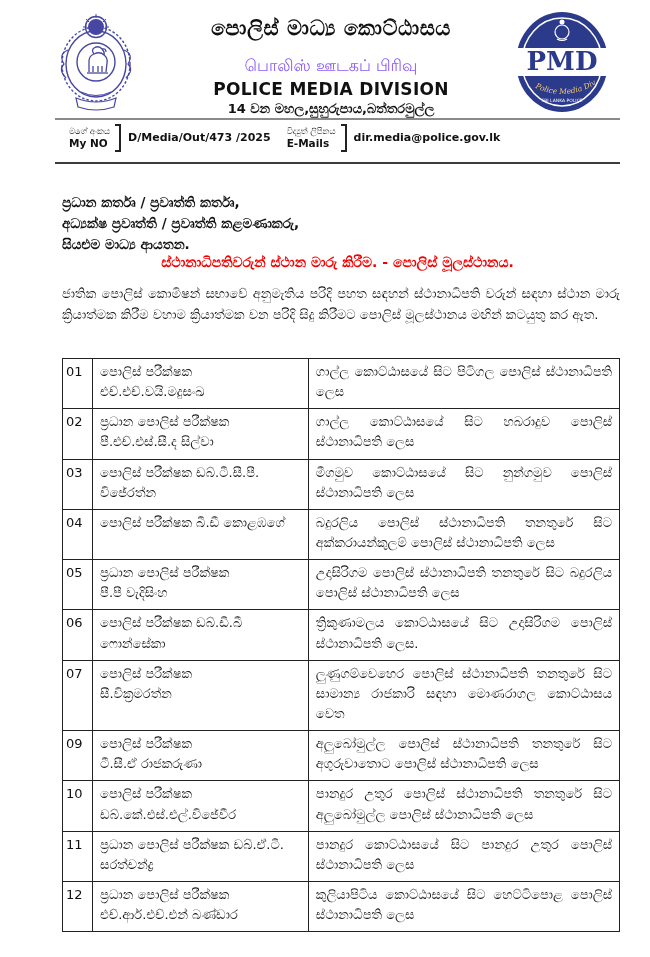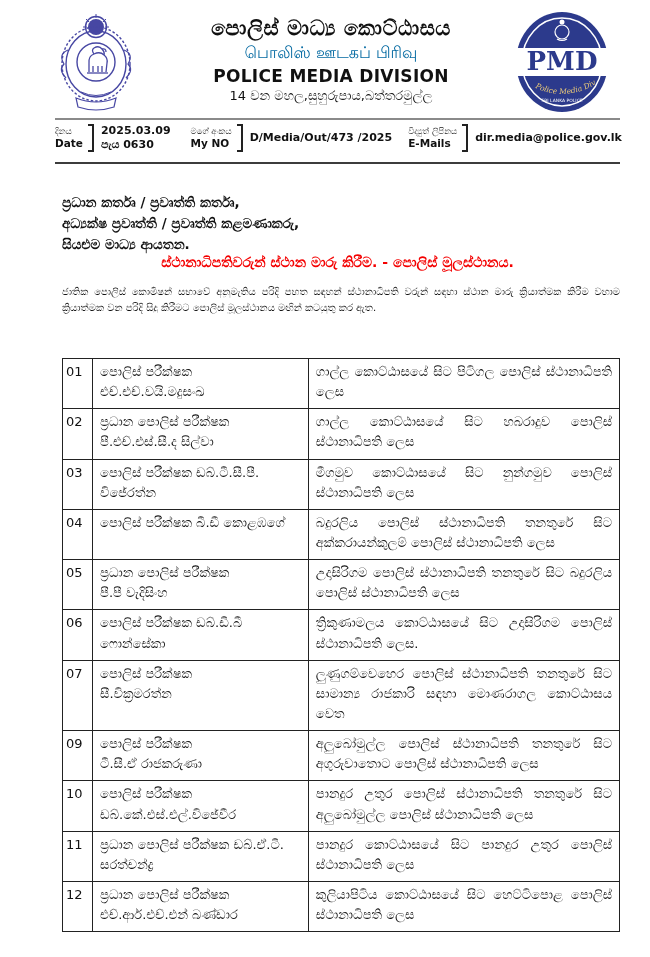--- a/index.html
+++ b/index.html
@@ -15,23 +15,23 @@
 
   
   .letterhead {
     display: flex; align-items: flex-start; justify-content: space-between;
     padding: 10px 30px 0 42px;
     height: 112px;
   }
   .emblem-wrap { width: 108px; display: flex; justify-content: center; }
   .center-block { flex: 1; text-align: center; padding-top: 6px; }
   .title-si { font-size: 21px; font-weight: bold; color: #111; letter-spacing: 0.5px; }
-  .title-ta { font-size: 16px; color: #0369a1; margin-top: 3px; }
+  .title-ta { font-size: 16px; color: #8b5cf6; margin-top: 16px; }
   .title-en { font-size: 17px; font-weight: bold; color: #111; margin-top: 2px; letter-spacing: 0.3px; }
-  .title-addr { font-size: 13px; font-weight: 400; color: #111; margin-top: 2px; }
+  .title-addr { font-size: 13px; font-weight: 700; color: #111; margin-top: 2px; }
   .pmd-wrap { width: 108px; display: flex; justify-content: flex-start; }
 
   .rule-1 { position: absolute; left: 55px; right: 30px; top: 118px; height: 2px; background: #8a8a8a; }
   .rule-2 { position: absolute; left: 55px; right: 30px; top: 162px; height: 2px; background: #3c3c3c; }
 
   
   .infobar {
     position: absolute; top: 124px; left: 55px; right: 20px;
     display: flex; align-items: center; gap: 6px;
   }
@@ -51,21 +51,21 @@
 
   
   .subject {
     position: absolute; top: 254px; left: 55px; right: 30px;
     text-align: center; font-size: 14px; font-weight: bold; color: #f40000;
   }
 
   
   .body-par {
     position: absolute; top: 284px; left: 62px; width: 558px;
-    font-size: 10px; line-height: 1.6; text-align: justify; color: #111;
+    font-size: 13px; line-height: 1.6; text-align: justify; color: #111;
   }
 
   
   .transfer-table {
     position: absolute; top: 358px; left: 62px;
     border-collapse: collapse; width: 558px;
     font-size: 13px; color: #111;
   }
   .transfer-table td { border: 1px solid #222; vertical-align: top; padding: 3px 7px 6px 7px; line-height: 1.55; }
   .transfer-table .c-no { width: 30px; text-align: left; padding-left: 3px; padding-right: 2px; }
@@ -141,31 +141,20 @@
           <textPath href="#arc1" startOffset="8">Police Media Division</textPath>
         </text>
         <text x="50" y="92" text-anchor="middle" font-size="4.5" fill="#ffffff" font-family="DejaVu Sans, sans-serif">SRI LANKA POLICE</text>
       </svg>
     </div>
   </div>
 
   <div class="rule-1"></div>
 
   <div class="infobar">
-    <div class="info-group">
-      <div class="info-labels">
-        <span class="info-label-si">දිනය</span>
-        <span class="info-label-en">Date</span>
-      </div>
-      <div class="bracket"></div>
-      <div class="info-value">
-        <div>2025.03.09</div>
-        <div>පැය 0630</div>
-      </div>
-    </div>
 
 
     <div class="info-group" style="margin-left:14px">
       <div class="info-labels">
         <span class="info-label-si">මගේ අංකය</span>
         <span class="info-label-en">My NO</span>
       </div>
       <div class="bracket"></div>
       <div class="info-value">D/Media/Out/473 /2025</div>
     </div>

